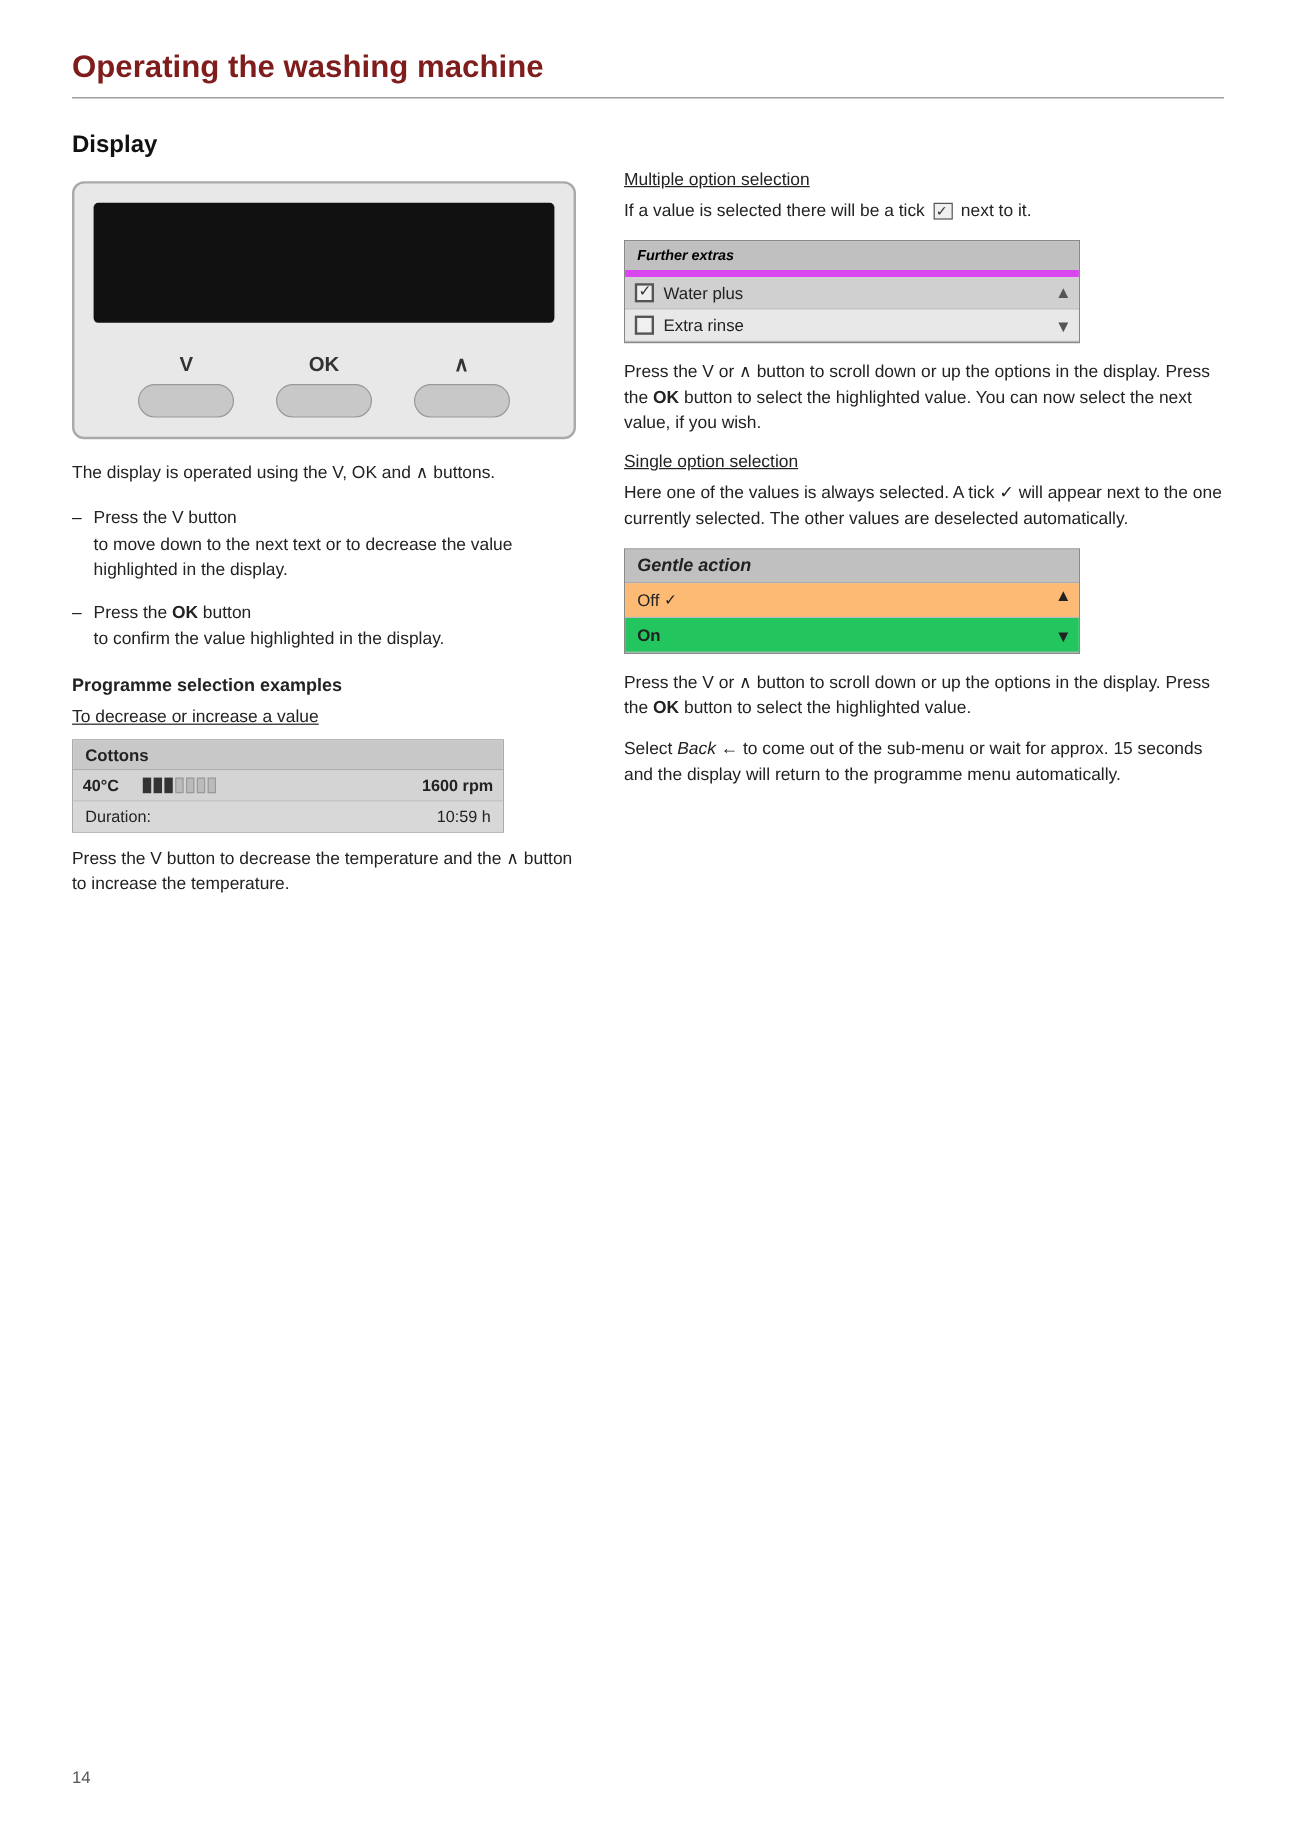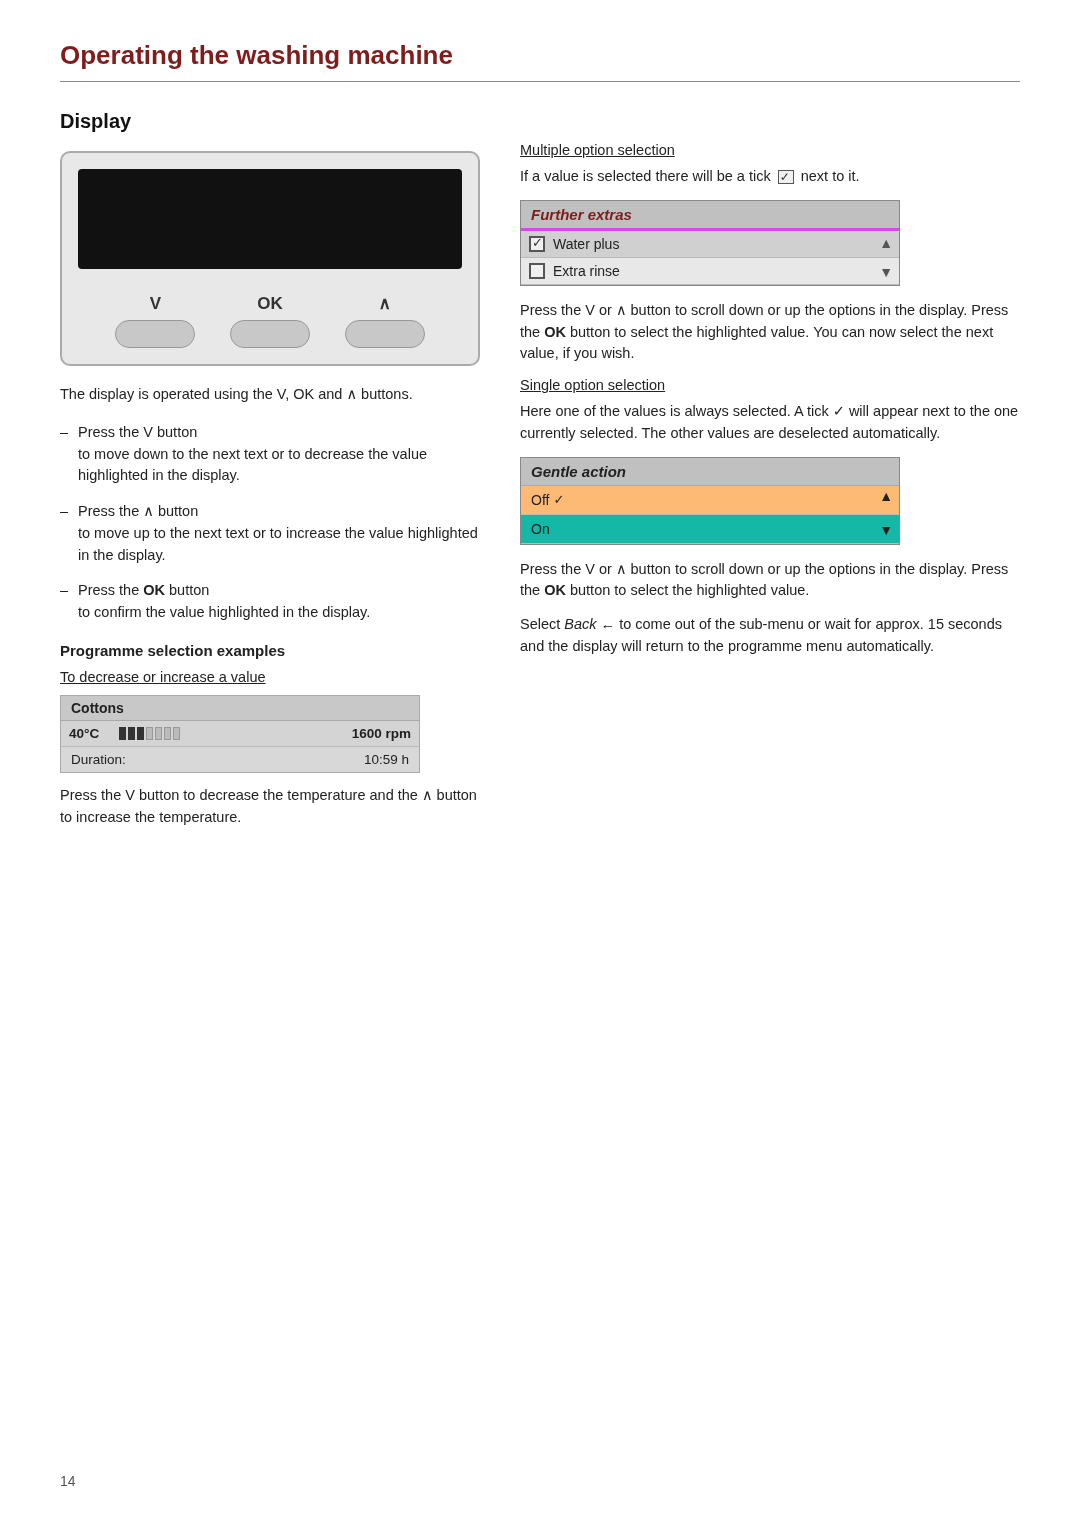--- a/index.html
+++ b/index.html
@@ -199,24 +199,24 @@
     .extras-display {
       border: 1.5px solid #888;
       background: #f0f0f0;
       margin-bottom: 14px;
       width: 380px;
       position: relative;
     }
     .extras-display .extras-header {
       background: #c0c0c0;
       padding: 5px 10px;
-      font-size: 15px;
-      font-weight: bold;
-      border-bottom: 3px solid #d946ef;
-      color: #7f1d1d;
+      font-size: 12px;
+      font-weight: bold;
+      border-bottom: 6px solid #d946ef;
+      color: #000000;
       font-style: italic;
     }
     .extras-display .extras-row {
       display: flex;
       align-items: center;
       padding: 5px 8px;
       border-bottom: 1px solid #bbb;
       font-size: 14px;
       position: relative;
     }
@@ -280,21 +280,22 @@
       display: flex;
       align-items: center;
       padding: 6px 10px;
       border-bottom: 1px solid #bbb;
       font-size: 14px;
     }
     .gentle-display .gentle-row.selected {
       background: #fdba74;
     }
     .gentle-display .gentle-row.plain {
-      background: #14b8a6;
+      background: #22c55e;
+      font-weight: bold;
     }
     .tick-mark {
       font-size: 13px;
       margin-left: 4px;
     }
     .gentle-scroll-up {
       position: absolute;
       right: 6px;
       top: 30px;
       font-size: 14px;
@@ -366,24 +367,20 @@
     <p class="display-desc">
       <span>The display is operated using the V, OK and ∧ buttons.</span>
     </p>
 
     <ul class="bullet-list">
       <li>
         <span>Press the V button<br></span>
         <span>to move down to the next text or to decrease the value highlighted in the display.</span>
       </li>
       <li>
-        <span>Press the ∧ button<br></span>
-        <span>to move up to the next text or to increase the value highlighted in the display.</span>
-      </li>
-      <li>
         <span>Press the <strong>OK</strong> button<br></span>
         <span>to confirm the value highlighted in the display.</span>
       </li>
     </ul>
 
     <h3 class="subsection-title">Programme selection examples</h3>
     <span class="underlined-heading">To decrease or increase a value</span>
 
     <div class="programme-display">
       <div class="prog-header">Cottons</div>

